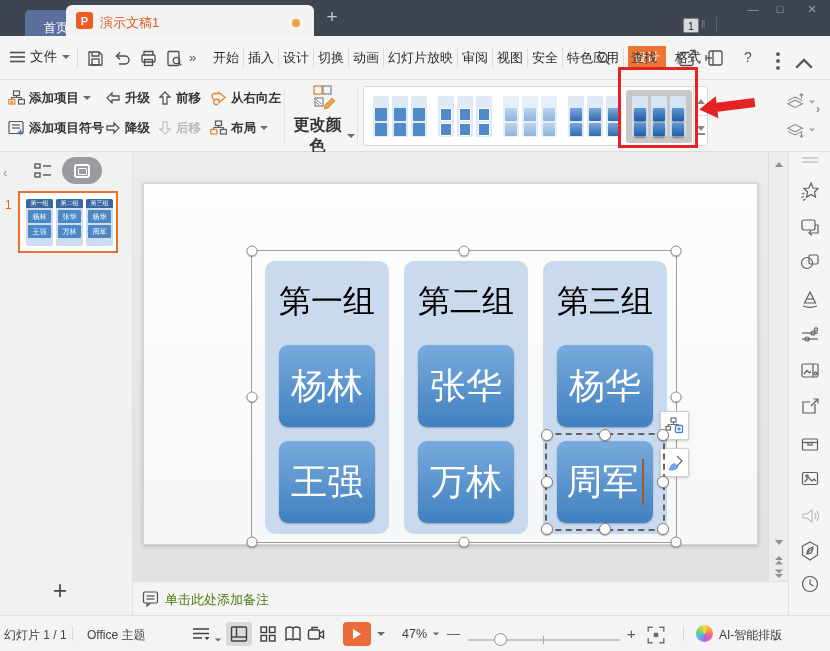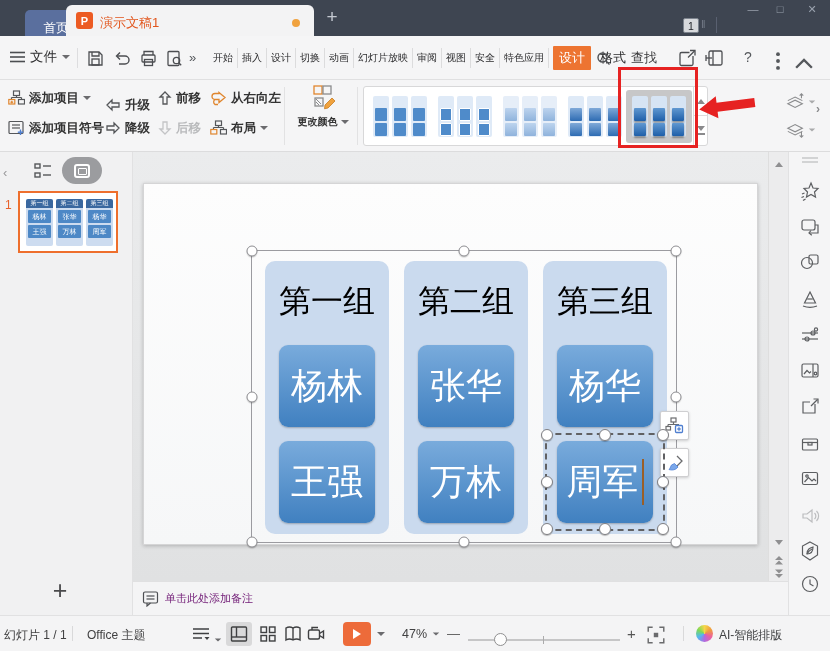--- a/index.html
+++ b/index.html
@@ -32,35 +32,35 @@
     display:flex; align-items:center; justify-content:center; }
 
   
   .menubar { position:absolute; left:0; top:36px; width:830px; height:44px; background:#f5f5f6; border-bottom:1px solid #e0e0e1; }
   .file-group { position:absolute; left:10px; top:12px; display:flex; align-items:center; gap:5px; font-size:13.5px; color:#2e2e30; }
   .caret { width:0; height:0; border-left:4px solid transparent; border-right:4px solid transparent; border-top:4px solid #6b6b6e; display:inline-block; }
   .mb-vdiv { position:absolute; left:77px; top:12px; width:1px; height:20px; background:#dddddf; }
   .qicon { position:absolute; top:13px; width:19px; height:19px; color:#4c4e52; }
   .more-glyph { position:absolute; left:189px; top:14px; color:#55585c; font-size:13px; }
   .menu-items { position:absolute; left:209px; top:0; height:43px; display:flex; align-items:center; }
-  .mi { font-size:10px; color:#2b2b2d; padding:2px 4px; border-right:1px solid #dcdcdd; line-height:16px; white-space:nowrap; }
+  .mi { font-size:13px; color:#2b2b2d; padding:2px 4px; border-right:1px solid #dcdcdd; line-height:16px; white-space:nowrap; }
   .mi:last-child { border-right:none; }
   .mi-active { background:#ed7431; color:#fff; border:none; margin:0 4px; padding:3px 6px; border-radius:1px; font-size:13px; white-space:nowrap; }
   .mi-plain { font-size:13px; color:#2b2b2d; padding:2px 5px; white-space:nowrap; }
   .search-group { position:absolute; left:596px; top:13px; display:flex; align-items:center; gap:20px; font-size:13px; color:#3a3a3c; }
   .mb-icon-btn { position:absolute; top:11px; width:22px; height:22px; color:#4c4e52; }
   .help-glyph { position:absolute; left:744px; top:13px; font-size:14px; color:#55585c; }
 
   
   .toolbar { position:absolute; left:0; top:80px; width:830px; height:72px; background:#f5f5f6; border-bottom:1px solid #dcdcdd;font-weight:bold; }
   .tb-btn { position:absolute; display:flex; align-items:center; gap:4px; font-size:12.5px; color:#333; height:18px; white-space:nowrap; }
   .tb-btn.disabled { color:#b9babc; }
   .tb-divider { position:absolute; top:7px; width:1px; height:58px; background:#e2e2e3; }
   .cc-block { position:absolute; left:291px; top:5px; width:64px; text-align:center; }
-  .cc-label { margin-top:4px; font-size:10px; color:#333; display:flex; align-items:center; justify-content:center; gap:3px; }
+  .cc-label { margin-top:4px; font-size:16px; color:#333; display:flex; align-items:center; justify-content:center; gap:3px; }
 
   .gallery { position:absolute; left:363px; top:6px; width:345px; height:60px; background:#fff; border:1px solid #d8d8d9; border-radius:3px; }
   .g-thumb { position:absolute; top:7px; width:58px; height:45px; }
   .g-col { position:absolute; top:2px; width:16px; height:41px; background:#dfeaf7; border-radius:2px; }
   .g-cell { position:absolute; left:2px; width:12px; height:13px; border-radius:1px; }
   .c1 { top:12px; } .c2 { top:27px; }
   .s1 .g-cell { background:#4f8bca; }
   .s2 .g-cell { background:#4f8bca; border:1.5px solid #fff; }
   .s3 .g-col { background:#e6eef8; } .s3 .g-cell { background:linear-gradient(180deg,#bdd4ee,#8fb3dc); }
   .s4 .g-cell { background:linear-gradient(180deg,#7fa9d8,#2e6cb3); }
@@ -127,21 +127,21 @@
   
   .sidebar { position:absolute; left:788px; top:152px; width:42px; height:463px; background:#f5f5f6; border-left:1px solid #e1e1e2; }
   .sb-item { position:absolute; left:10px; width:22px; height:22px; color:#5c5e61; }
   .sb-item.disabled { color:#bcbdbf; }
   .sb-handle { position:absolute; left:13px; top:5px; width:16px; height:6px;
     border-top:2px solid #d2d3d4; border-bottom:2px solid #d2d3d4; }
 
   
   .notesbar { position:absolute; left:133px; top:581px; width:655px; height:34px; background:#f4f4f5; border-top:1px solid #e0e0e1; }
   .notes-icon { position:absolute; left:9px; top:8px; width:17px; height:17px; color:#4c4e52; }
-  .notes-text { position:absolute; left:32px; top:9px; font-size:11px; color:#701a75; }
+  .notes-text { position:absolute; left:32px; top:9px; font-size:13px; color:#4d7c0f; }
 
   
   .statusbar { position:absolute; left:0; top:615px; width:830px; height:36px; background:#f4f4f5; border-top:1px solid #e1e1e2; font-size:12px; color:#414142; }
   .st-div { position:absolute; top:10px; width:1px; height:15px; background:#d9d9da; }
   .st-icon { position:absolute; top:8px; width:20px; height:20px; color:#3f4042; }
   .st-normal-sel { position:absolute; left:226px; top:6px; width:26px; height:24px; background:#d9d9da; border-radius:3px; }
   .play-btn { position:absolute; left:343px; top:6px; width:28px; height:24px; background:#ed6b3a; border-radius:4px;
     display:flex; align-items:center; justify-content:center; }
   .play-tri { width:0; height:0; border-top:5px solid transparent; border-bottom:5px solid transparent; border-left:8px solid #fff; }
   .zoom-track { position:absolute; left:468px; top:23px; width:152px; height:2px; background:#c6c6c7; }
@@ -294,21 +294,21 @@
             <line x1="4" y1="8" x2="12" y2="8"></line>
           </g>
           <g stroke="#4f7fd0" stroke-width="1.4">
             <line x1="12.5" y1="9.5" x2="12.5" y2="15"></line>
             <line x1="9.8" y1="12.2" x2="15.2" y2="12.2"></line>
           </g>
         </svg>
       <span>添加项目符号</span>
     </div>
 
-    <div class="tb-btn" style="left:105px; top:16px;">
+    <div class="tb-btn" style="left:105px; top:9px;">
       <svg width="16" height="14" viewBox="0 0 16 14">
           <path d="M7 2 L2 7 L7 12 L7 9 H14 V5 H7 Z" fill="none" stroke="#55575a" stroke-width="1.3"></path>
         </svg>
       <span>升级</span>
     </div>
     <div class="tb-btn" style="left:105px; top:39px;">
       <svg width="16" height="14" viewBox="0 0 16 14">
           <path d="M9 2 L14 7 L9 12 L9 9 H2 V5 H9 Z" fill="none" stroke="#55575a" stroke-width="1.3"></path>
         </svg>
       <span>降级</span>

